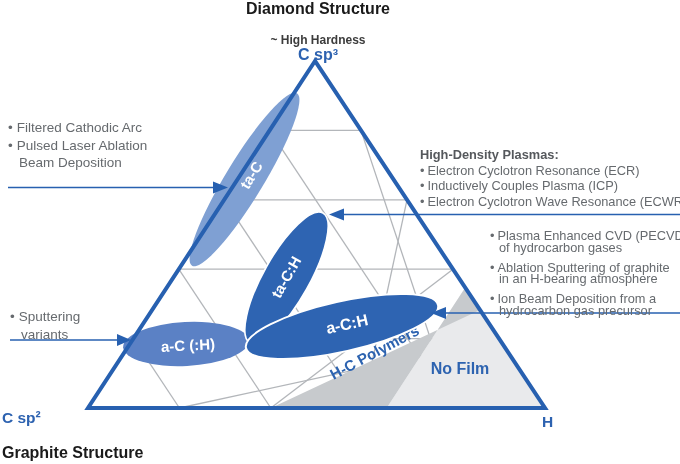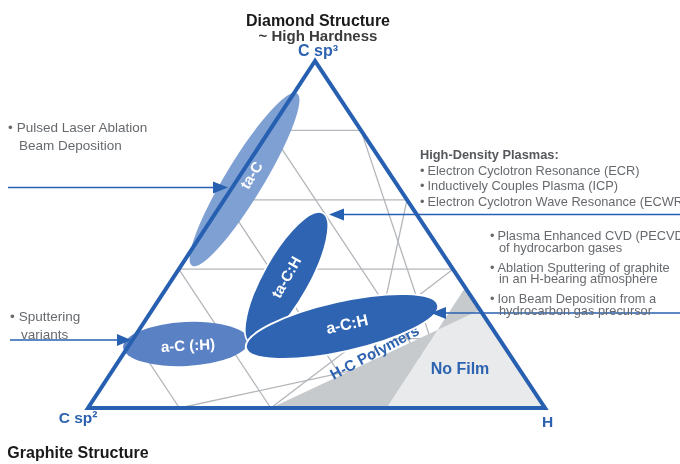--- a/index.html
+++ b/index.html
@@ -4,26 +4,26 @@
 <style>
   html,body{margin:0;padding:0;background:#fff;}
   #stage{
     position:relative;width:680px;height:464px;background:#fff;overflow:hidden;
     font-family:"Liberation Sans",sans-serif;-webkit-font-smoothing:antialiased;
   }
   .abs{position:absolute;}
   svg{position:absolute;left:0;top:0;}
 
   
-  .top-block{left:153px;top:13px;width:330px;text-align:center;}
+  .top-block{left:153px;top:1px;width:330px;text-align:center;}
   .top-title{font-size:16px;font-weight:bold;color:#1a1a1a;line-height:16px;}
-  .top-sub{font-size:15px;font-weight:bold;color:#3c3c3c;line-height:14px;margin-top:0;}
+  .top-sub{font-size:12px;font-weight:bold;color:#3c3c3c;line-height:14px;margin-top:16px;}
   .top-vertex{font-size:16px;font-weight:bold;color:#2d62b0;margin-top:0;line-height:16px;}
 
-  .bottom-block{left:2px;top:410px;width:152px;text-align:center;}
+  .bottom-block{left:2px;top:410px;width:152px;text-align:left;}
   .bot-vertex{font-size:15.5px;font-weight:bold;color:#2d62b0;line-height:16px;}
   .bot-title{font-size:16px;font-weight:bold;color:#1a1a1a;line-height:16px;margin-top:19px;}
   .bot-sub{font-size:13.5px;font-weight:bold;color:#3c3c3c;line-height:14px;margin-top:0px;}
 
   .h-vertex{left:542px;top:413px;font-size:15.5px;font-weight:bold;color:#2d62b0;}
 
   .glist{color:#666a6e;font-size:13.5px;line-height:17.5px;white-space:nowrap;}
   .glist .b{margin-right:4px;}
   .glist .cont{padding-left:11px;}
 
@@ -104,20 +104,21 @@
   </div>
 
   <div class="abs bottom-block">
     <div class="bot-vertex">C sp²</div>
     <div class="bot-title">Graphite Structure</div>
   </div>
 
   <div class="abs h-vertex">H</div>
 
   <div class="abs glist list1">
+    <div><span class="b">•</span><span>Filtered Cathodic Arc</span></div>
     <div><span class="b">•</span><span>Pulsed Laser Ablation</span></div>
     <div class="cont">Beam Deposition</div>
   </div>
 
   <div class="abs glist list2">
     <div><span class="b">•</span><span>Sputtering</span></div>
     <div class="cont">variants</div>
   </div>
 
   <div class="abs rlist1">

